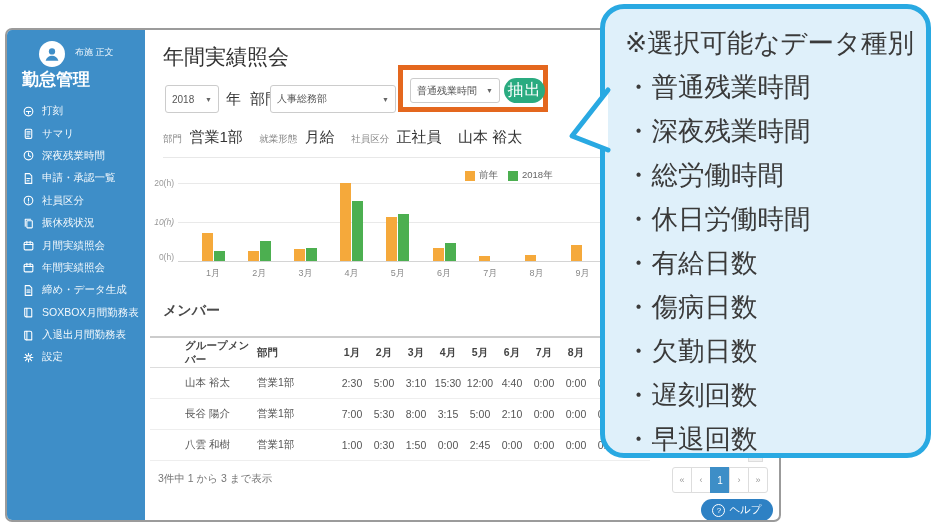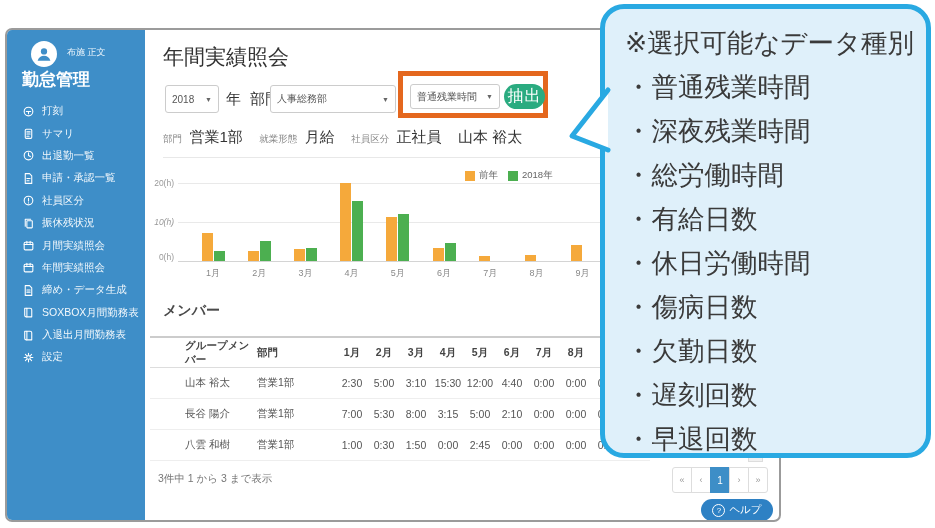--- a/index.html
+++ b/index.html
@@ -9,21 +9,21 @@
     background:#fff;
   }
   
   #window{
     position:absolute;left:5px;top:28px;width:776px;height:494px;
     box-sizing:border-box;border:2px solid #9b9b9b;border-radius:7px;
     background:#fff;overflow:hidden;
   }
   
   #sidebar{position:absolute;left:0;top:0;width:138px;height:100%;background:#3e8ec8;}
-  #user-chip{position:absolute;left:0;top:0;width:138px;height:44px;cursor:pointer;}
+  #user-chip{position:absolute;left:8px;top:0;width:138px;height:44px;cursor:pointer;}
   #avatar{position:absolute;left:24px;top:11px;width:26px;height:26px;border-radius:50%;background:#fff;}
   #avatar svg{position:absolute;left:4px;top:4px;}
   #user-name{position:absolute;left:60px;top:16px;font-size:9px;color:#eaf4fb;white-space:nowrap;}
   #app-title{position:absolute;left:15px;top:38px;font-size:17px;font-weight:600;color:#fff;white-space:nowrap;}
   #menu{position:absolute;left:0;top:70px;width:138px;}
   .menu-item{
     height:22.4px;display:flex;align-items:center;padding-left:15px;
     color:#f2f8fc;font-size:10.5px;white-space:nowrap;cursor:pointer;
   }
   .menu-item .mi-icon{width:13px;height:13px;margin-right:7px;flex:0 0 auto;}
@@ -34,21 +34,21 @@
     position:absolute;box-sizing:border-box;height:28px;background:#fff;
     border:1px solid #ccc;border-radius:3px;font-size:10px;color:#555;
     display:flex;align-items:center;padding:0 6px;cursor:pointer;
   }
   .select .caret{margin-left:auto;font-size:7px;color:#666;}
   #year-select{left:158px;top:55px;width:54px;}
   #year-label{position:absolute;left:219px;top:60px;font-size:15px;font-weight:500;color:#333;}
   #dept-label{position:absolute;left:243px;top:60px;font-size:15px;font-weight:500;color:#333;}
   #dept-select{left:263px;top:55px;width:126px;}
   #highlight-box{
-    position:absolute;left:391px;top:41px;width:150px;height:47px;box-sizing:border-box;
+    position:absolute;left:391px;top:35px;width:150px;height:47px;box-sizing:border-box;
     border:5px solid #e4671e;background:#fff;
   }
   #type-select{left:7px;top:8px;width:90px;height:25px;position:absolute;}
   #extract-btn{
     position:absolute;left:101px;top:8px;width:41px;height:25px;border-radius:13px;
     background:#2aab80;color:#fff;font-size:16px;display:flex;align-items:center;
     justify-content:center;cursor:pointer;letter-spacing:1px;
   }
   
   #emp-line{position:absolute;left:156px;top:98px;white-space:nowrap;}
@@ -139,21 +139,21 @@
             </span>
             <span>サマリ</span>
           </div>
           <div class="menu-item">
             <span class="mi-icon">
               <svg width="13" height="13" viewBox="0 0 24 24" fill="none" stroke="#ffffff" stroke-width="2" stroke-linecap="round" stroke-linejoin="round">
                 <circle cx="12" cy="12" r="8"></circle>
                 <path d="M12 7v5l3.5 2"></path>
               </svg>
             </span>
-            <span>出退勤一覧</span>
+            <span>深夜残業時間</span>
           </div>
           <div class="menu-item">
             <span class="mi-icon">
               <svg width="13" height="13" viewBox="0 0 24 24" fill="none" stroke="#ffffff" stroke-width="2" stroke-linecap="round" stroke-linejoin="round">
                 <path d="M6 3h8l4 4v14H6z"></path>
                 <path d="M9 12h6M9 16h4"></path>
               </svg>
             </span>
             <span>申請・承認一覧</span>
           </div>
@@ -378,22 +378,22 @@
       <span>ヘルプ</span>
     </div>
   </div>
 
   <div id="balloon">
     <div class="b-line">※選択可能なデータ種別</div>
     <div id="balloon-items">
         <div class="b-line">・普通残業時間</div>
         <div class="b-line">・深夜残業時間</div>
         <div class="b-line">・総労働時間</div>
+        <div class="b-line">・休日労働時間</div>
         <div class="b-line">・有給日数</div>
-        <div class="b-line">・休日労働時間</div>
         <div class="b-line">・傷病日数</div>
         <div class="b-line">・欠勤日数</div>
         <div class="b-line">・遅刻回数</div>
         <div class="b-line">・早退回数</div>
       </div>
   </div>
   <svg id="balloon-tail" width="62" height="74" viewBox="0 0 62 74">
     <polygon points="52,6 16,52 52,66" fill="#ffffff"></polygon>
     <path d="M52,6 L16,52 L52,66" fill="none" stroke="#29a9e2" stroke-width="5" stroke-linecap="round" stroke-linejoin="round"></path>
   </svg>

